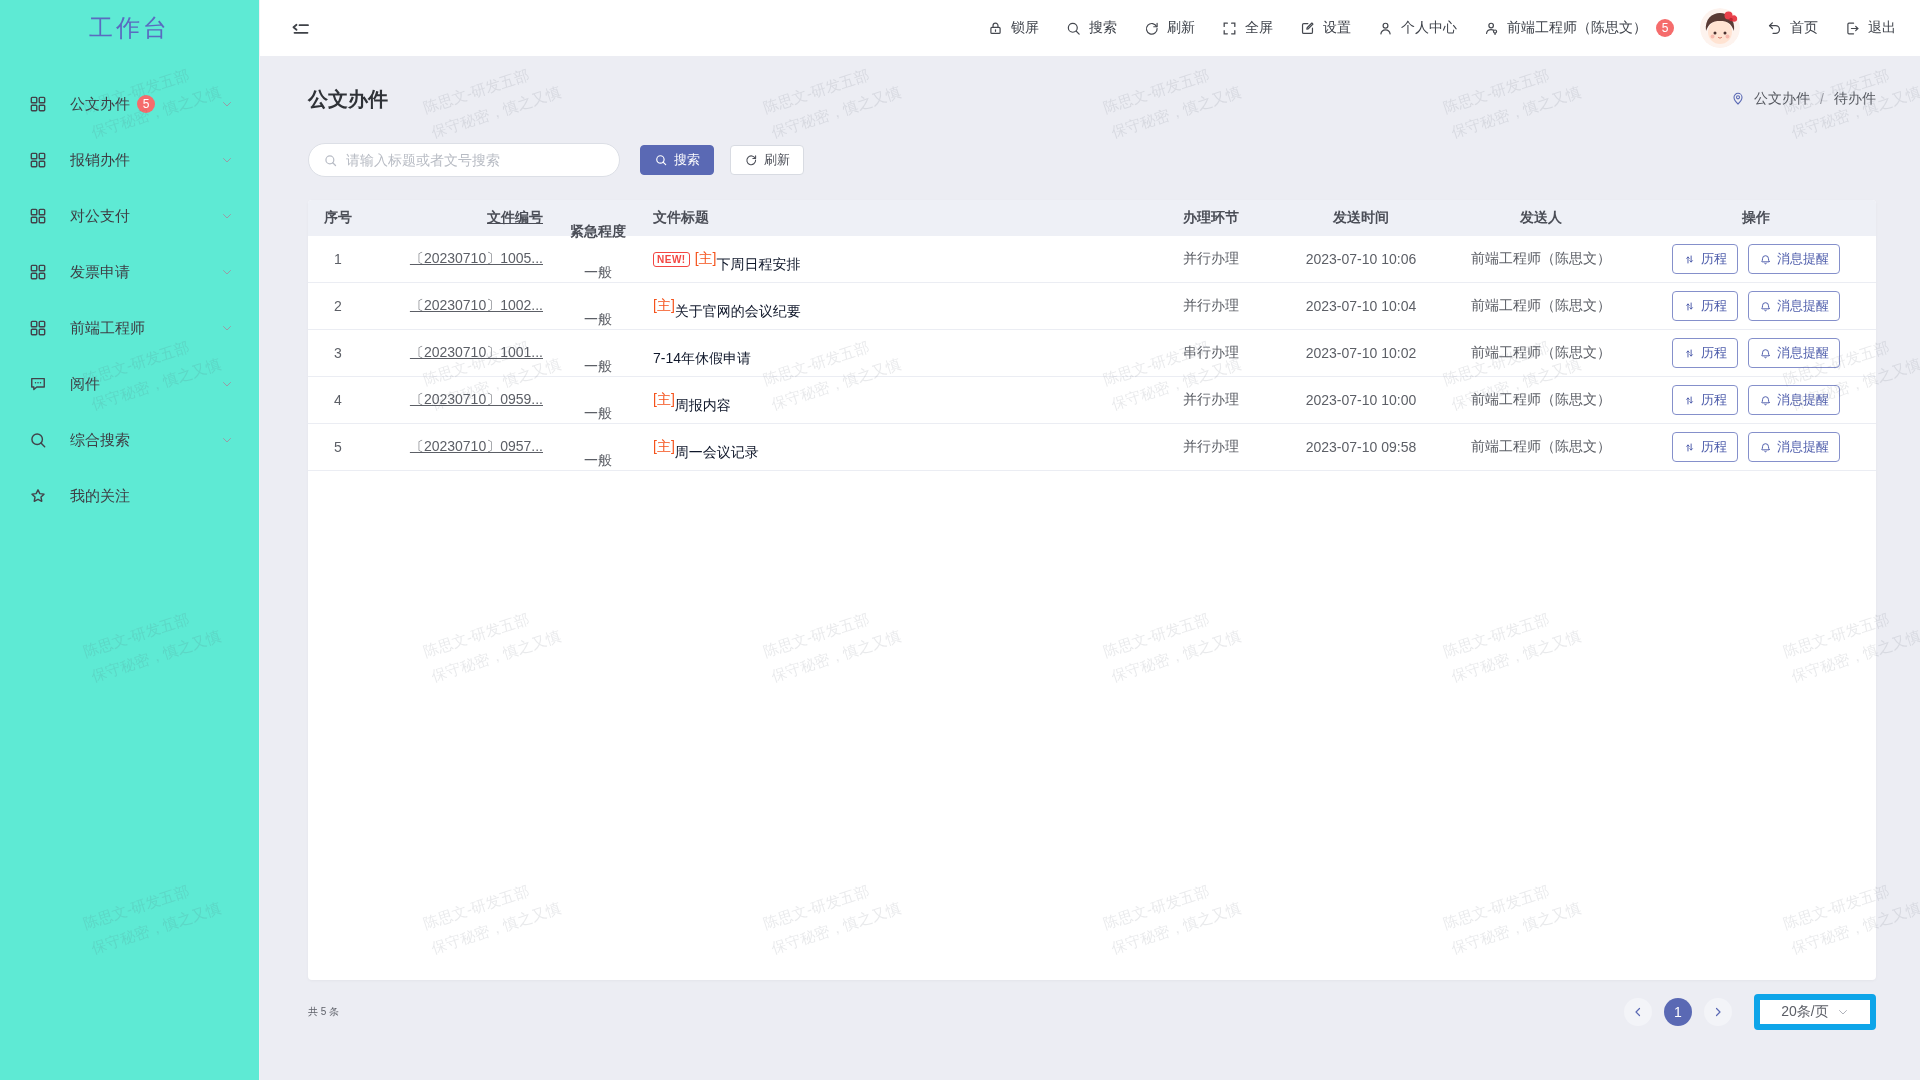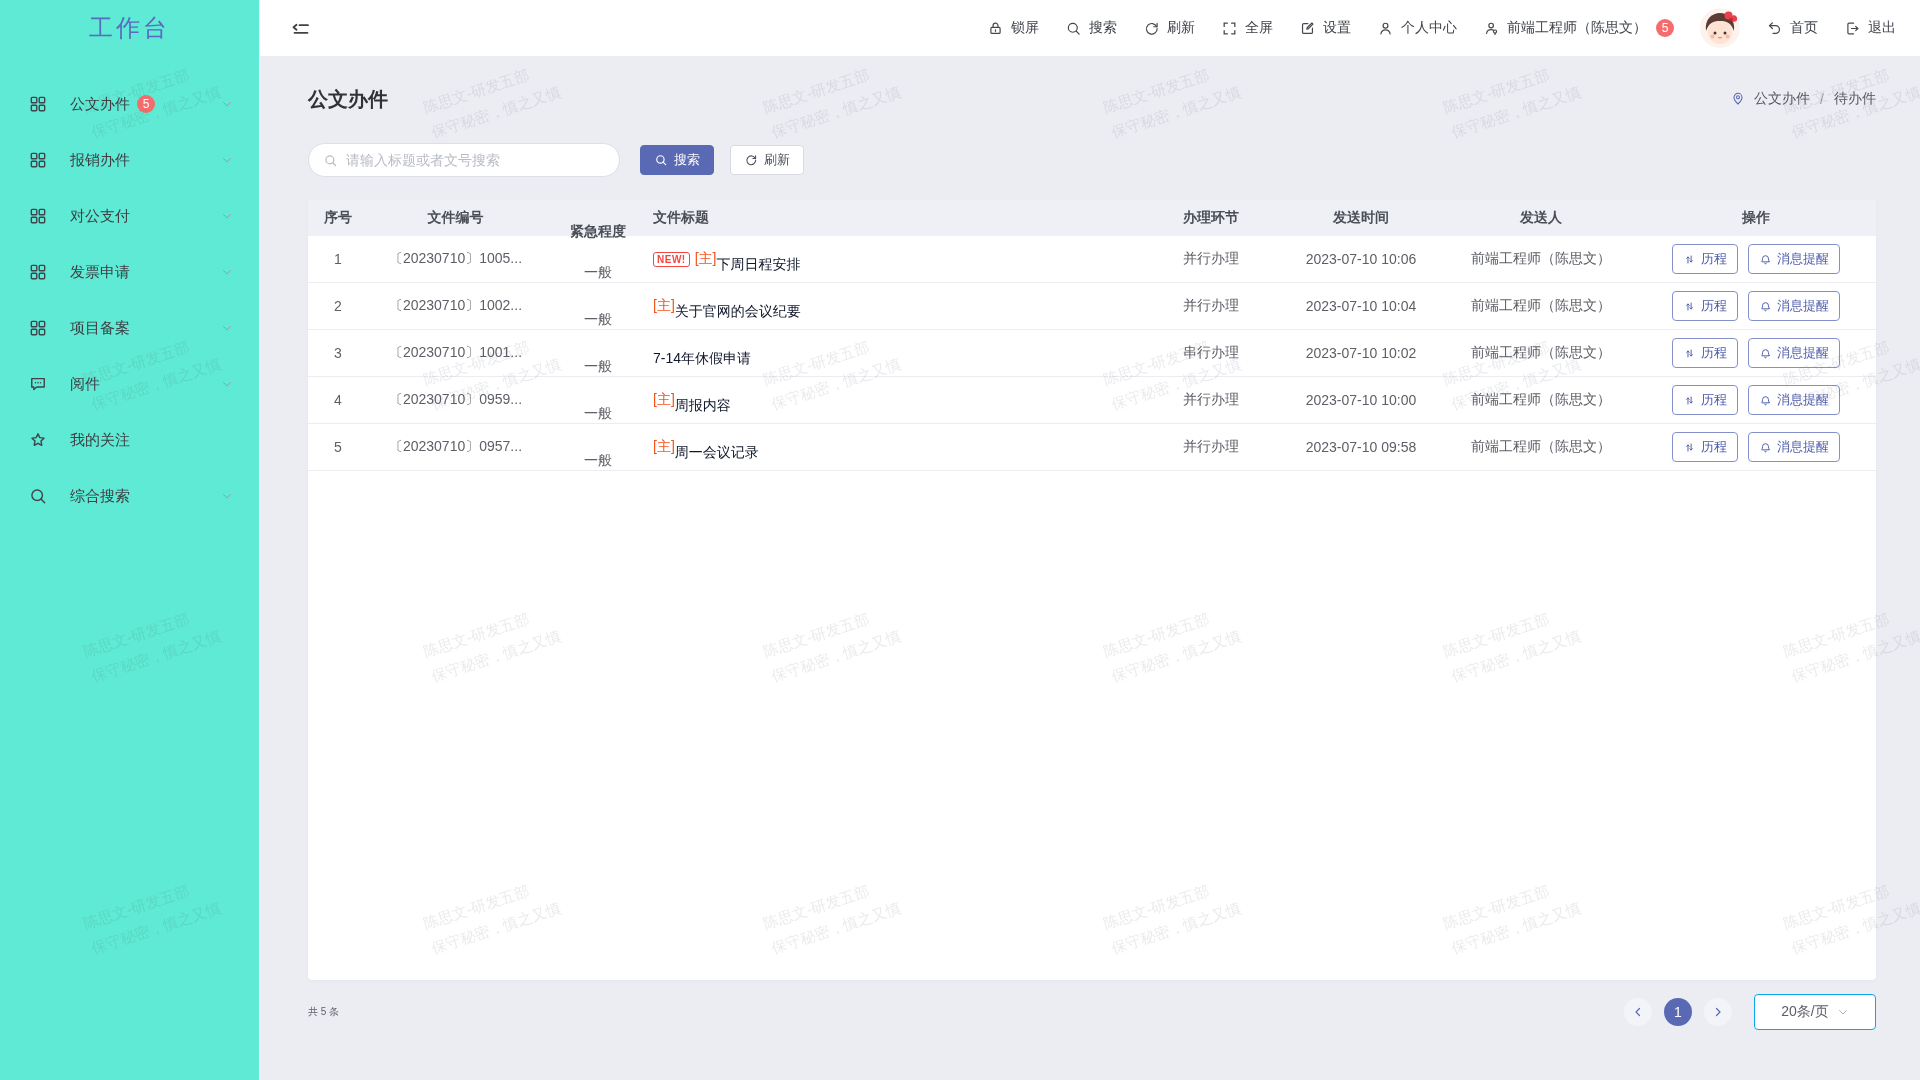--- a/index.html
+++ b/index.html
@@ -51,21 +51,21 @@
   .btn { height:30px; display:flex; align-items:center; gap:6px; border-radius:4px; font-size:13px; padding:0 13px; cursor:pointer; font-family:inherit; }
   .btn-primary { margin-left:20px; background:#5a69b4; border:1px solid #5a69b4; color:#fff; }
   .btn-plain { margin-left:16px; background:#fff; border:1px solid #d8dbe2; color:#4b4e57; }
 
   .card { margin-top:20px; background:#fff; border-radius:4px; height:780px; box-shadow:0 1px 3px rgba(0,0,0,0.04); overflow:hidden; }
   .trow { display:flex; align-items:center; }
   .thead { height:36px; background:#eef0f6; color:#4b4e57; font-weight:bold; font-size:14px; }
   .tbody-row { height:47px; border-bottom:1px solid #ebedf3; color:#5c5f66; font-size:14px; }
   .cell { white-space:nowrap; overflow:hidden; }
   .c-seq { width:60px; text-align:center; }
-  .c-doc { width:175px; text-align:center; }
+  .c-doc { width:175px; text-align:right;text-decoration:underline; }
   .c-urg { width:110px; text-align:center;margin-top:28px; }
   .c-title { flex:1; display:flex; align-items:center; padding-right:12px; }
   .c-title.head-cell { display:block; text-align:left; }
   .c-step { width:130px; text-align:center; }
   .c-time { width:170px; text-align:center; }
   .c-sender { width:190px; text-align:center; }
   .c-ops { width:240px; display:flex; align-items:center; justify-content:center; gap:10px; }
   .c-ops.head-cell { display:block; text-align:center; }
 
   .new-badge { display:inline-flex; align-items:center; height:15px; border:1px solid #f34642; color:#f34642; border-radius:3px; font-size:10px; font-weight:bold; padding:0 3px; margin-right:5px; background:#fff; letter-spacing:0.5px; }
@@ -73,21 +73,21 @@
   .doc-link { color:#0f172a; cursor:pointer; text-decoration:none;margin-top:12px; }
 
   .op-btn { height:30px; display:flex; align-items:center; gap:5px; padding:0 10px; border:1px solid #8590cb; border-radius:4px; color:#4e5dab; background:#fff; font-size:13px; cursor:pointer; }
   .op-btn svg { color:#4e5dab; }
 
   .footer { display:flex; align-items:center; margin-top:14px; height:36px; }
   .total { color:#5f626a; font-size:10px; }
   .pager { margin-left:auto; display:flex; align-items:center; gap:12px; }
   .pg-btn { width:28px; height:28px; border-radius:14px; background:#f3f4f8; display:flex; align-items:center; justify-content:center; color:#5a69b4; cursor:pointer; }
   .pg-page { width:28px; height:28px; border-radius:50%; background:#5a69b4; color:#fff; display:flex; align-items:center; justify-content:center; font-size:14px; cursor:pointer; }
-  .page-size-select { margin-left:10px; width:122px; height:36px; background:#fff; border:1px solid #0ea5e9; border-radius:4px; display:flex; align-items:center; justify-content:center; gap:8px; color:#5b5e66; font-size:14px; cursor:pointer; }
+  .page-size-select { margin-left:10px; width:122px; height:36px; background:#fff; border:6px solid #0ea5e9; border-radius:4px; display:flex; align-items:center; justify-content:center; gap:8px; color:#5b5e66; font-size:14px; cursor:pointer; }
   .page-size-select svg { color:#b0b3bb; }
 
   
   .watermark { position:fixed; left:0; top:0; width:1920px; height:1080px; pointer-events:none; z-index:50; overflow:hidden; }
   .wm-tile { position:absolute; transform:rotate(-18deg); transform-origin:left top; color:rgba(88,90,110,0.13); font-size:15px; line-height:1.7; white-space:nowrap; }
 </style>
 </head>
 <body>
 
 <div class="app">
@@ -175,21 +175,21 @@
         <div class="nav-item">
           <span class="nav-icon" data-glyph="grid-icon">
             <svg class="svg-grid" viewBox="0 0 24 24" fill="none" stroke="currentColor" stroke-width="1.7">
               <rect x="4" y="4" width="6.5" height="6.5" rx="1"></rect>
               <rect x="13.5" y="4" width="6.5" height="6.5" rx="1"></rect>
               <rect x="4" y="13.5" width="6.5" height="6.5" rx="1"></rect>
               <rect x="13.5" y="13.5" width="6.5" height="6.5" rx="1"></rect>
             </svg>
 
           </span>
-          <span class="nav-label">项目备案</span>
+          <span class="nav-label">前端工程师</span>
 
           <span class="nav-chevron">
             <svg width="12" height="12" viewBox="0 0 24 24" fill="none" stroke="currentColor" stroke-width="2" stroke-linecap="round" stroke-linejoin="round">
               <path d="M5 9l7 7 7-7"></path>
             </svg>
           </span>
         </div>
 
 
         <div class="nav-item">
@@ -206,46 +206,46 @@
           <span class="nav-label">阅件</span>
 
           <span class="nav-chevron">
             <svg width="12" height="12" viewBox="0 0 24 24" fill="none" stroke="currentColor" stroke-width="2" stroke-linecap="round" stroke-linejoin="round">
               <path d="M5 9l7 7 7-7"></path>
             </svg>
           </span>
         </div>
 
         <div class="nav-item">
-          <span class="nav-icon" data-glyph="star-icon">
-
-            <svg class="svg-star" viewBox="0 0 24 24" fill="none" stroke="currentColor" stroke-width="1.7" stroke-linejoin="round">
-              <path d="M12 4.6l2.2 4.5 5 .7-3.6 3.5.9 5-4.5-2.4-4.5 2.4.9-5-3.6-3.5 5-.7z"></path>
-            </svg>
-
-          </span>
-          <span class="nav-label">我的关注</span>
-
-        </div>
-
-        <div class="nav-item">
           <span class="nav-icon" data-glyph="search-icon">
 
             <svg class="svg-search" viewBox="0 0 24 24" fill="none" stroke="currentColor" stroke-width="1.7" stroke-linecap="round">
               <circle cx="11" cy="11" r="6.3"></circle>
               <path d="M15.6 15.6L20 20"></path>
             </svg>
           </span>
           <span class="nav-label">综合搜索</span>
 
           <span class="nav-chevron">
             <svg width="12" height="12" viewBox="0 0 24 24" fill="none" stroke="currentColor" stroke-width="2" stroke-linecap="round" stroke-linejoin="round">
               <path d="M5 9l7 7 7-7"></path>
             </svg>
           </span>
+        </div>
+
+        <div class="nav-item">
+          <span class="nav-icon" data-glyph="star-icon">
+
+            <svg class="svg-star" viewBox="0 0 24 24" fill="none" stroke="currentColor" stroke-width="1.7" stroke-linejoin="round">
+              <path d="M12 4.6l2.2 4.5 5 .7-3.6 3.5.9 5-4.5-2.4-4.5 2.4.9-5-3.6-3.5 5-.7z"></path>
+            </svg>
+
+          </span>
+          <span class="nav-label">我的关注</span>
+
         </div>
 
     </nav>
   </aside>
 
   <div class="main">
 
     <header class="topbar">
       <span class="fold-btn">
         <svg width="20" height="20" viewBox="0 0 20 20" fill="none" stroke="currentColor" stroke-width="1.8" stroke-linecap="round" stroke-linejoin="round">

